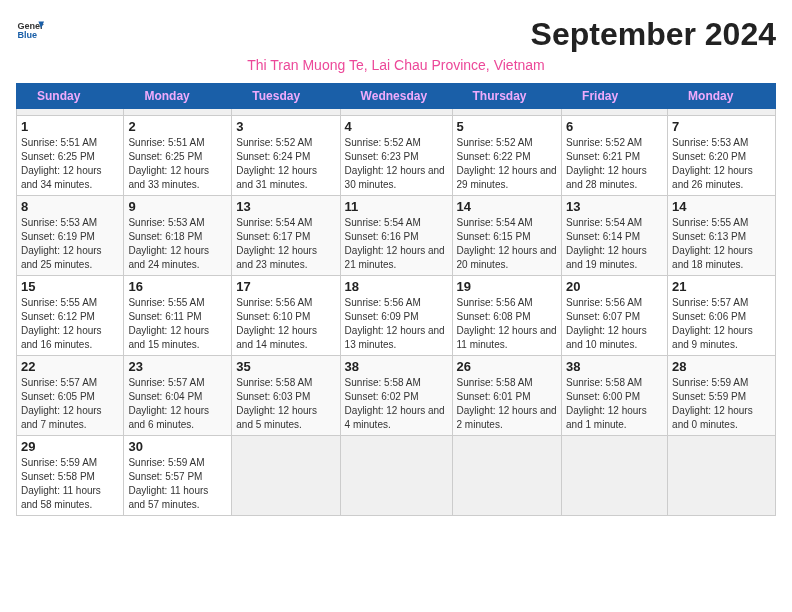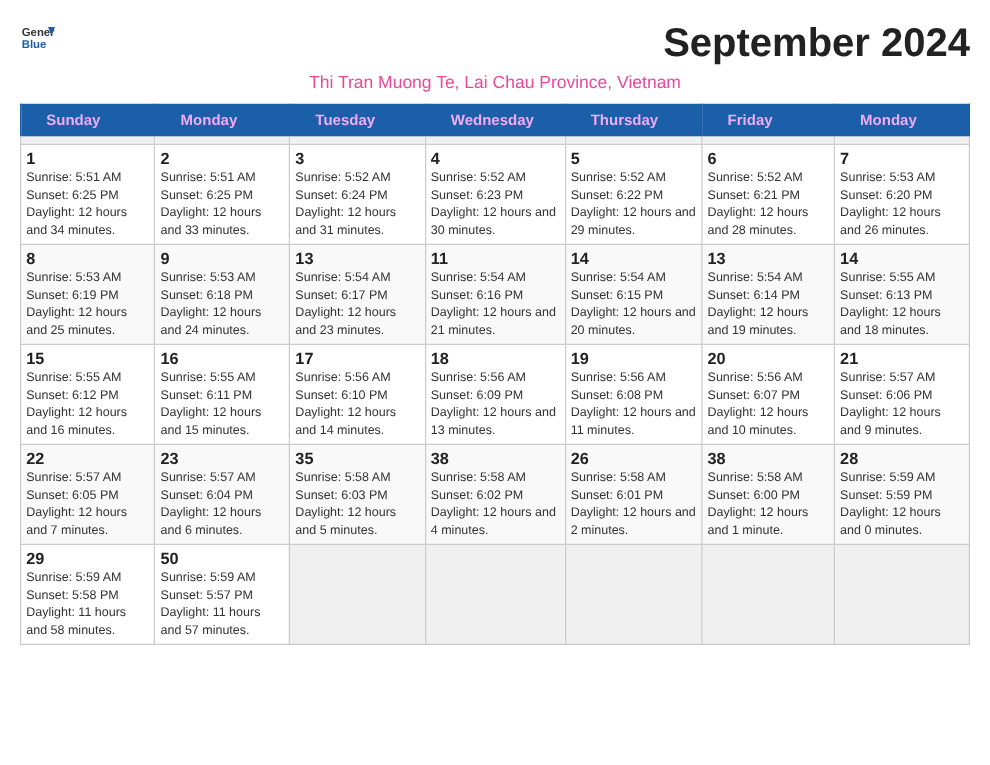--- a/index.html
+++ b/index.html
@@ -235,21 +235,21 @@
           <span class="day-number">28</span>
           <div class="day-info">Sunrise: 5:59 AM<br>Sunset: 5:59 PM<br>Daylight: 12 hours and 0 minutes.</div>
         </td>
       </tr>
       <tr>
         <td>
           <span class="day-number">29</span>
           <div class="day-info">Sunrise: 5:59 AM<br>Sunset: 5:58 PM<br>Daylight: 11 hours and 58 minutes.</div>
         </td>
         <td>
-          <span class="day-number">50</span>
+          <span class="day-number">30</span>
           <div class="day-info">Sunrise: 5:59 AM<br>Sunset: 5:57 PM<br>Daylight: 11 hours and 57 minutes.</div>
         </td>
         <td class="empty-cell"></td>
         <td class="empty-cell"></td>
         <td class="empty-cell"></td>
         <td class="empty-cell"></td>
         <td class="empty-cell"></td>
       </tr>
     </tbody>
 </table>

